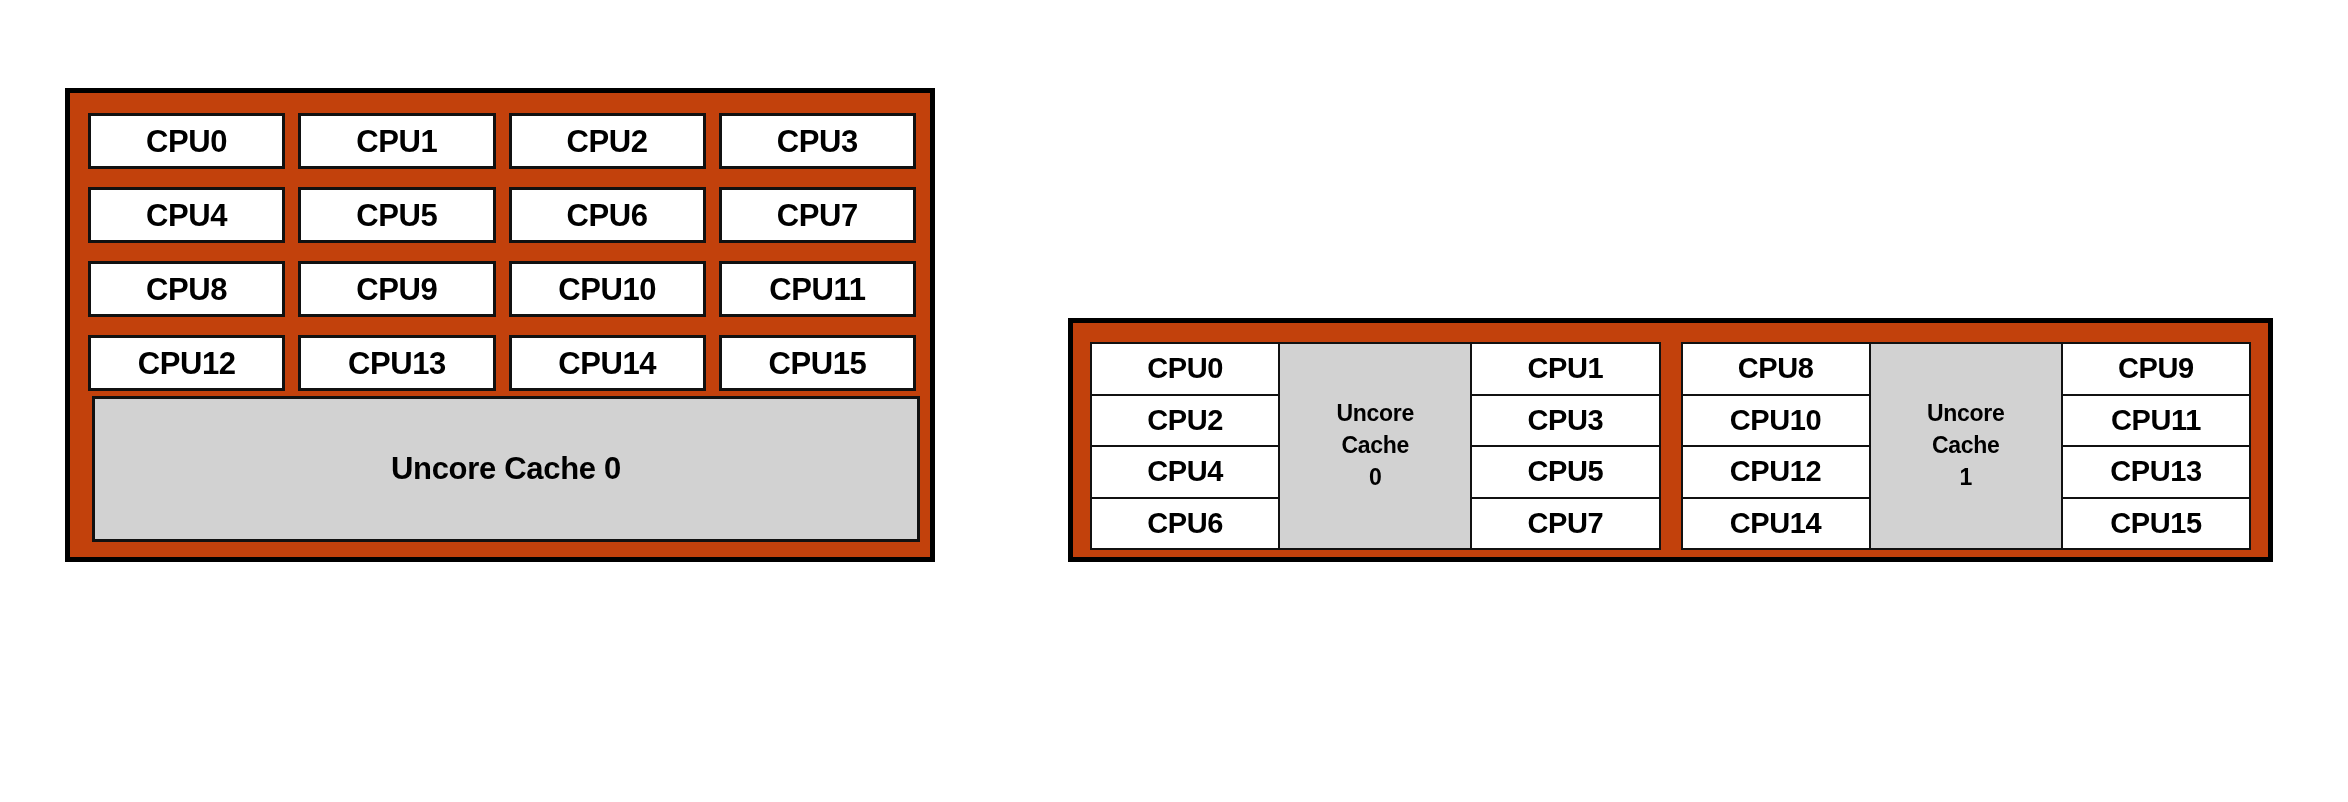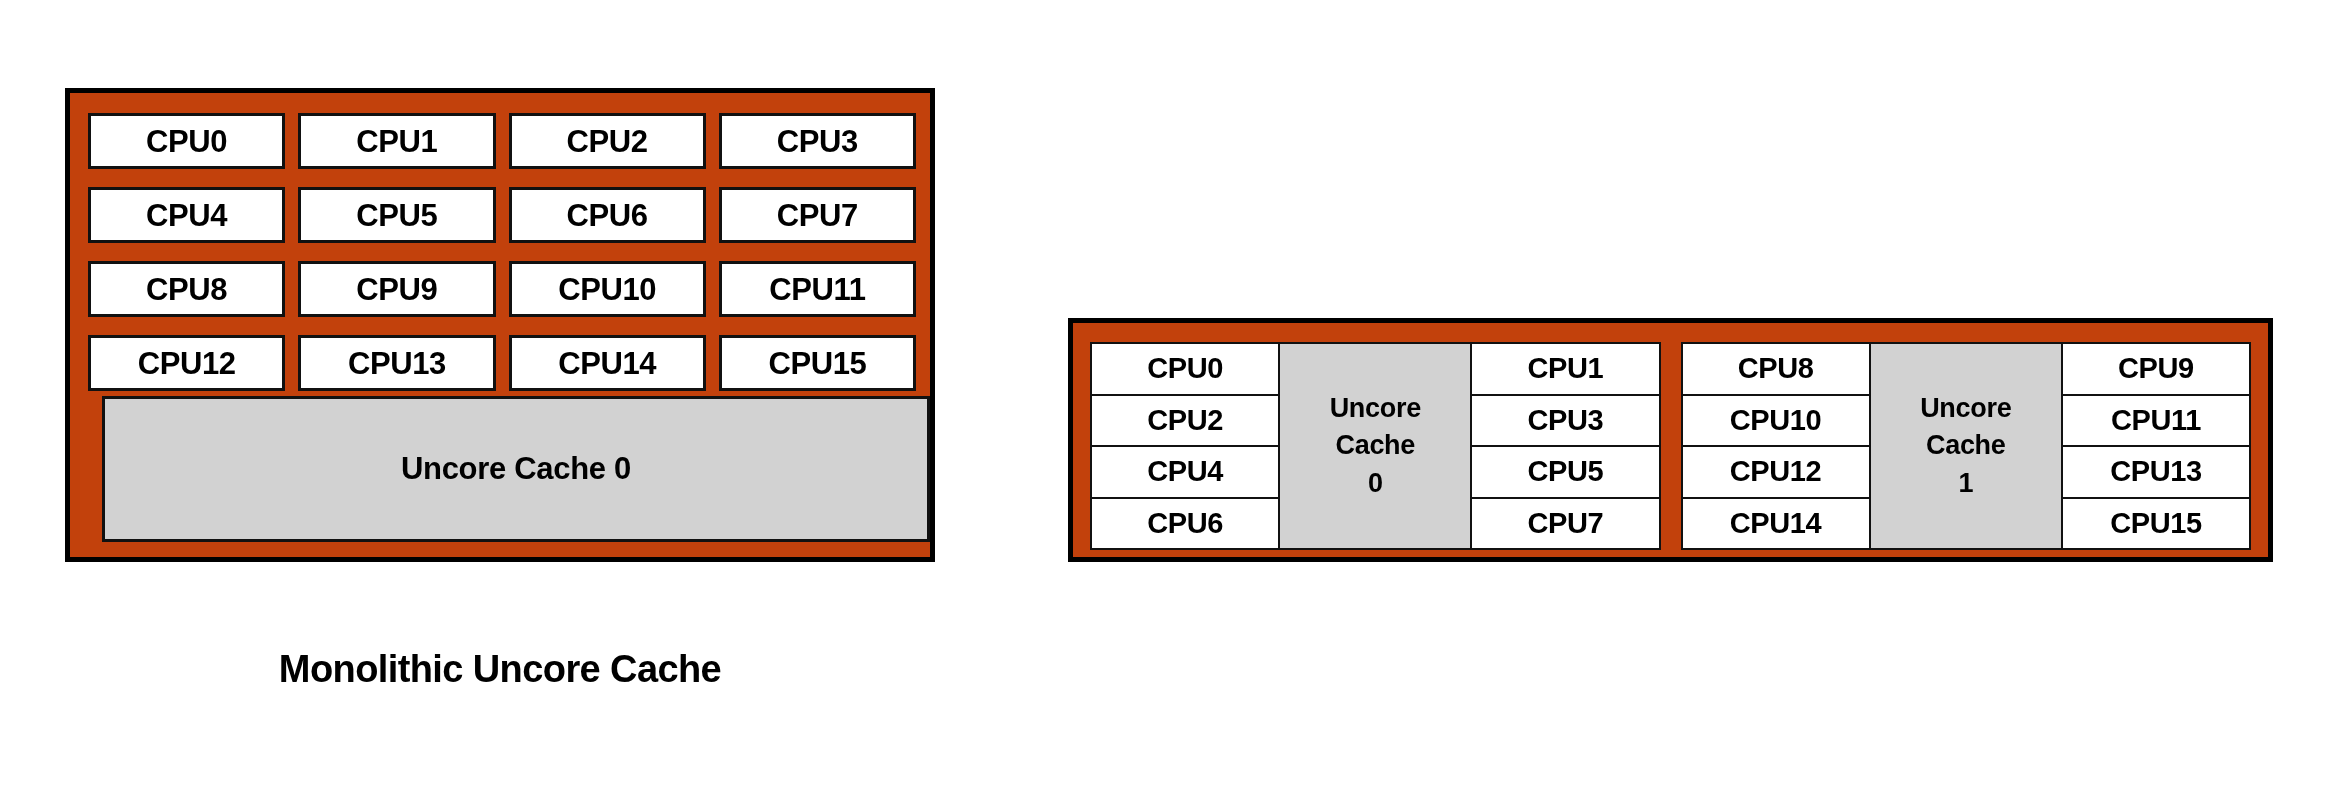--- a/index.html
+++ b/index.html
@@ -59,21 +59,21 @@
     display: flex;
     align-items: center;
     justify-content: center;
     font-size: 31px;
     font-weight: bold;
     letter-spacing: -0.4px;
     line-height: 1;
   }
   #monolithic-uncore-cache {
     position: absolute;
-    left: 32px;
+    left: 22px;
     top: 303px;
     width: 828px;
     height: 146px;
     box-sizing: border-box;
     border: 3px solid #111111;
     background: #d2d2d2;
     display: flex;
     align-items: center;
     justify-content: center;
     font-size: 31px;
@@ -127,21 +127,21 @@
 
   .split-cache {
     flex: 1 1 0;
     box-sizing: border-box;
     border: 2px solid #111111;
     background: #d2d2d2;
     display: flex;
     flex-direction: column;
     align-items: center;
     justify-content: center;
-    font-size: 27px;
+    font-size: 23px;
     font-weight: bold;
     letter-spacing: -0.3px;
     line-height: 1.38;
     text-align: center;
     margin-left: -2px;
     margin-right: -2px;
     position: relative;
     z-index: 2;
   }
   .split-cache span { display: block; }
@@ -188,21 +188,20 @@
       <div class="cpu-box">CPU11</div>
       <div class="cpu-box">CPU12</div>
       <div class="cpu-box">CPU13</div>
       <div class="cpu-box">CPU14</div>
       <div class="cpu-box">CPU15</div>
     </div>
 
     <div id="monolithic-uncore-cache">Uncore Cache 0</div>
   </div>
 
-  <div class="caption" id="caption-monolithic">Monolithic Uncore Cache</div>
 
   <div class="panel" id="split-panel">
 
     <div id="split-sockets">
 
       <div class="socket">
         <div class="cpu-column">
           <div class="cpu-cell">CPU0</div>
           <div class="cpu-cell">CPU2</div>
           <div class="cpu-cell">CPU4</div>

